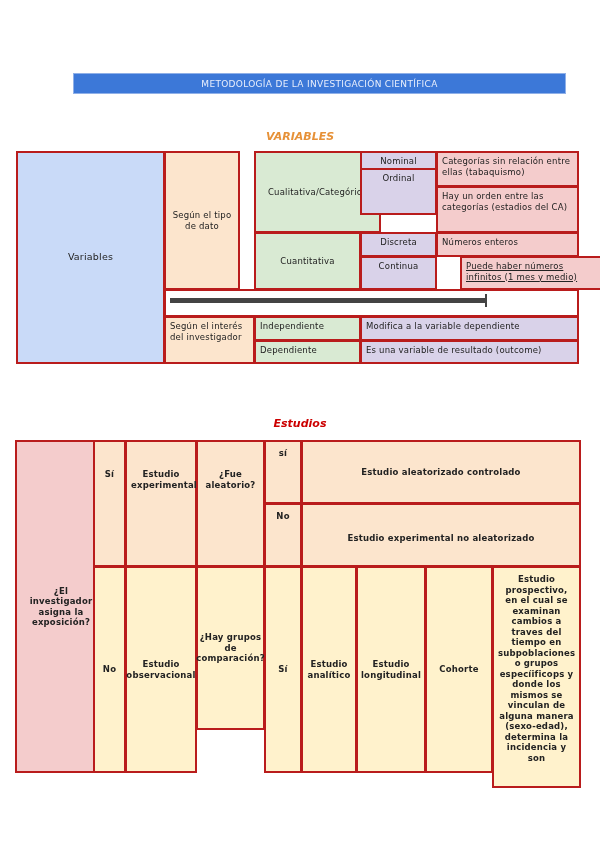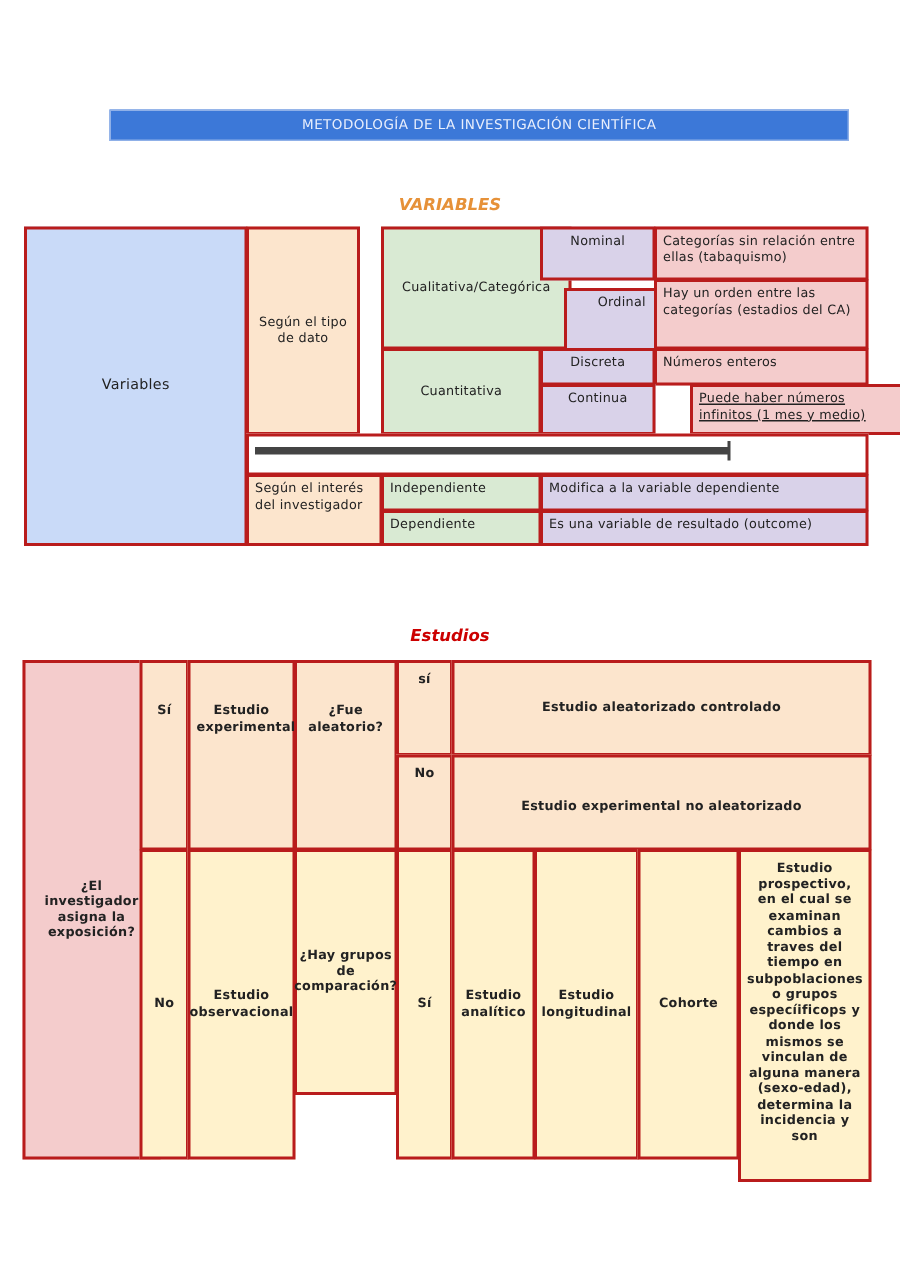--- a/index.html
+++ b/index.html
@@ -38,21 +38,21 @@
   <div class="cell blue center" style="left:16px;top:151px;width:149px;height:213px;font-size:9.5px;">Variables</div>
 
   <div class="cell peach center" style="left:164px;top:151px;width:76px;height:139px;">Según el tipo de dato</div>
 
   <div class="cell green center" style="left:254px;top:151px;width:127px;height:82px;">Cualitativa/Categórica</div>
   <div class="cell green center" style="left:254px;top:232px;width:107px;height:58px;">Cuantitativa</div>
 
   <div class="cell purple topc" style="left:360px;top:151px;width:77px;height:36px;">Nominal</div>
   <div class="cell pink" style="left:436px;top:151px;width:143px;height:36px;">Categorías sin relación entre ellas (tabaquismo)</div>
 
-  <div class="cell purple topc" style="left:360px;top:192px;width:77px;height:47px;margin-left:16px;">Ordinal</div>
+  <div class="cell purple topc" style="left:360px;top:168px;width:77px;height:47px;">Ordinal</div>
   <div class="cell pink" style="left:436px;top:186px;width:143px;height:47px;">Hay un orden entre las categorías (estadios del CA)</div>
 
   <div class="cell purple topc" style="left:360px;top:232px;width:77px;height:25px;">Discreta</div>
   <div class="cell pink" style="left:436px;top:232px;width:143px;height:25px;">Números enteros</div>
 
   <div class="cell purple topc" style="left:360px;top:256px;width:77px;height:34px;">Continua</div>
   <div class="cell pink" style="left:460px;top:256px;width:143px;height:34px;text-decoration:underline;">Puede haber números infinitos (1 mes  y medio)</div>
 
   <div class="cell white" style="left:164px;top:289px;width:415px;height:28px;"></div>
   <div class="vbar"></div>

